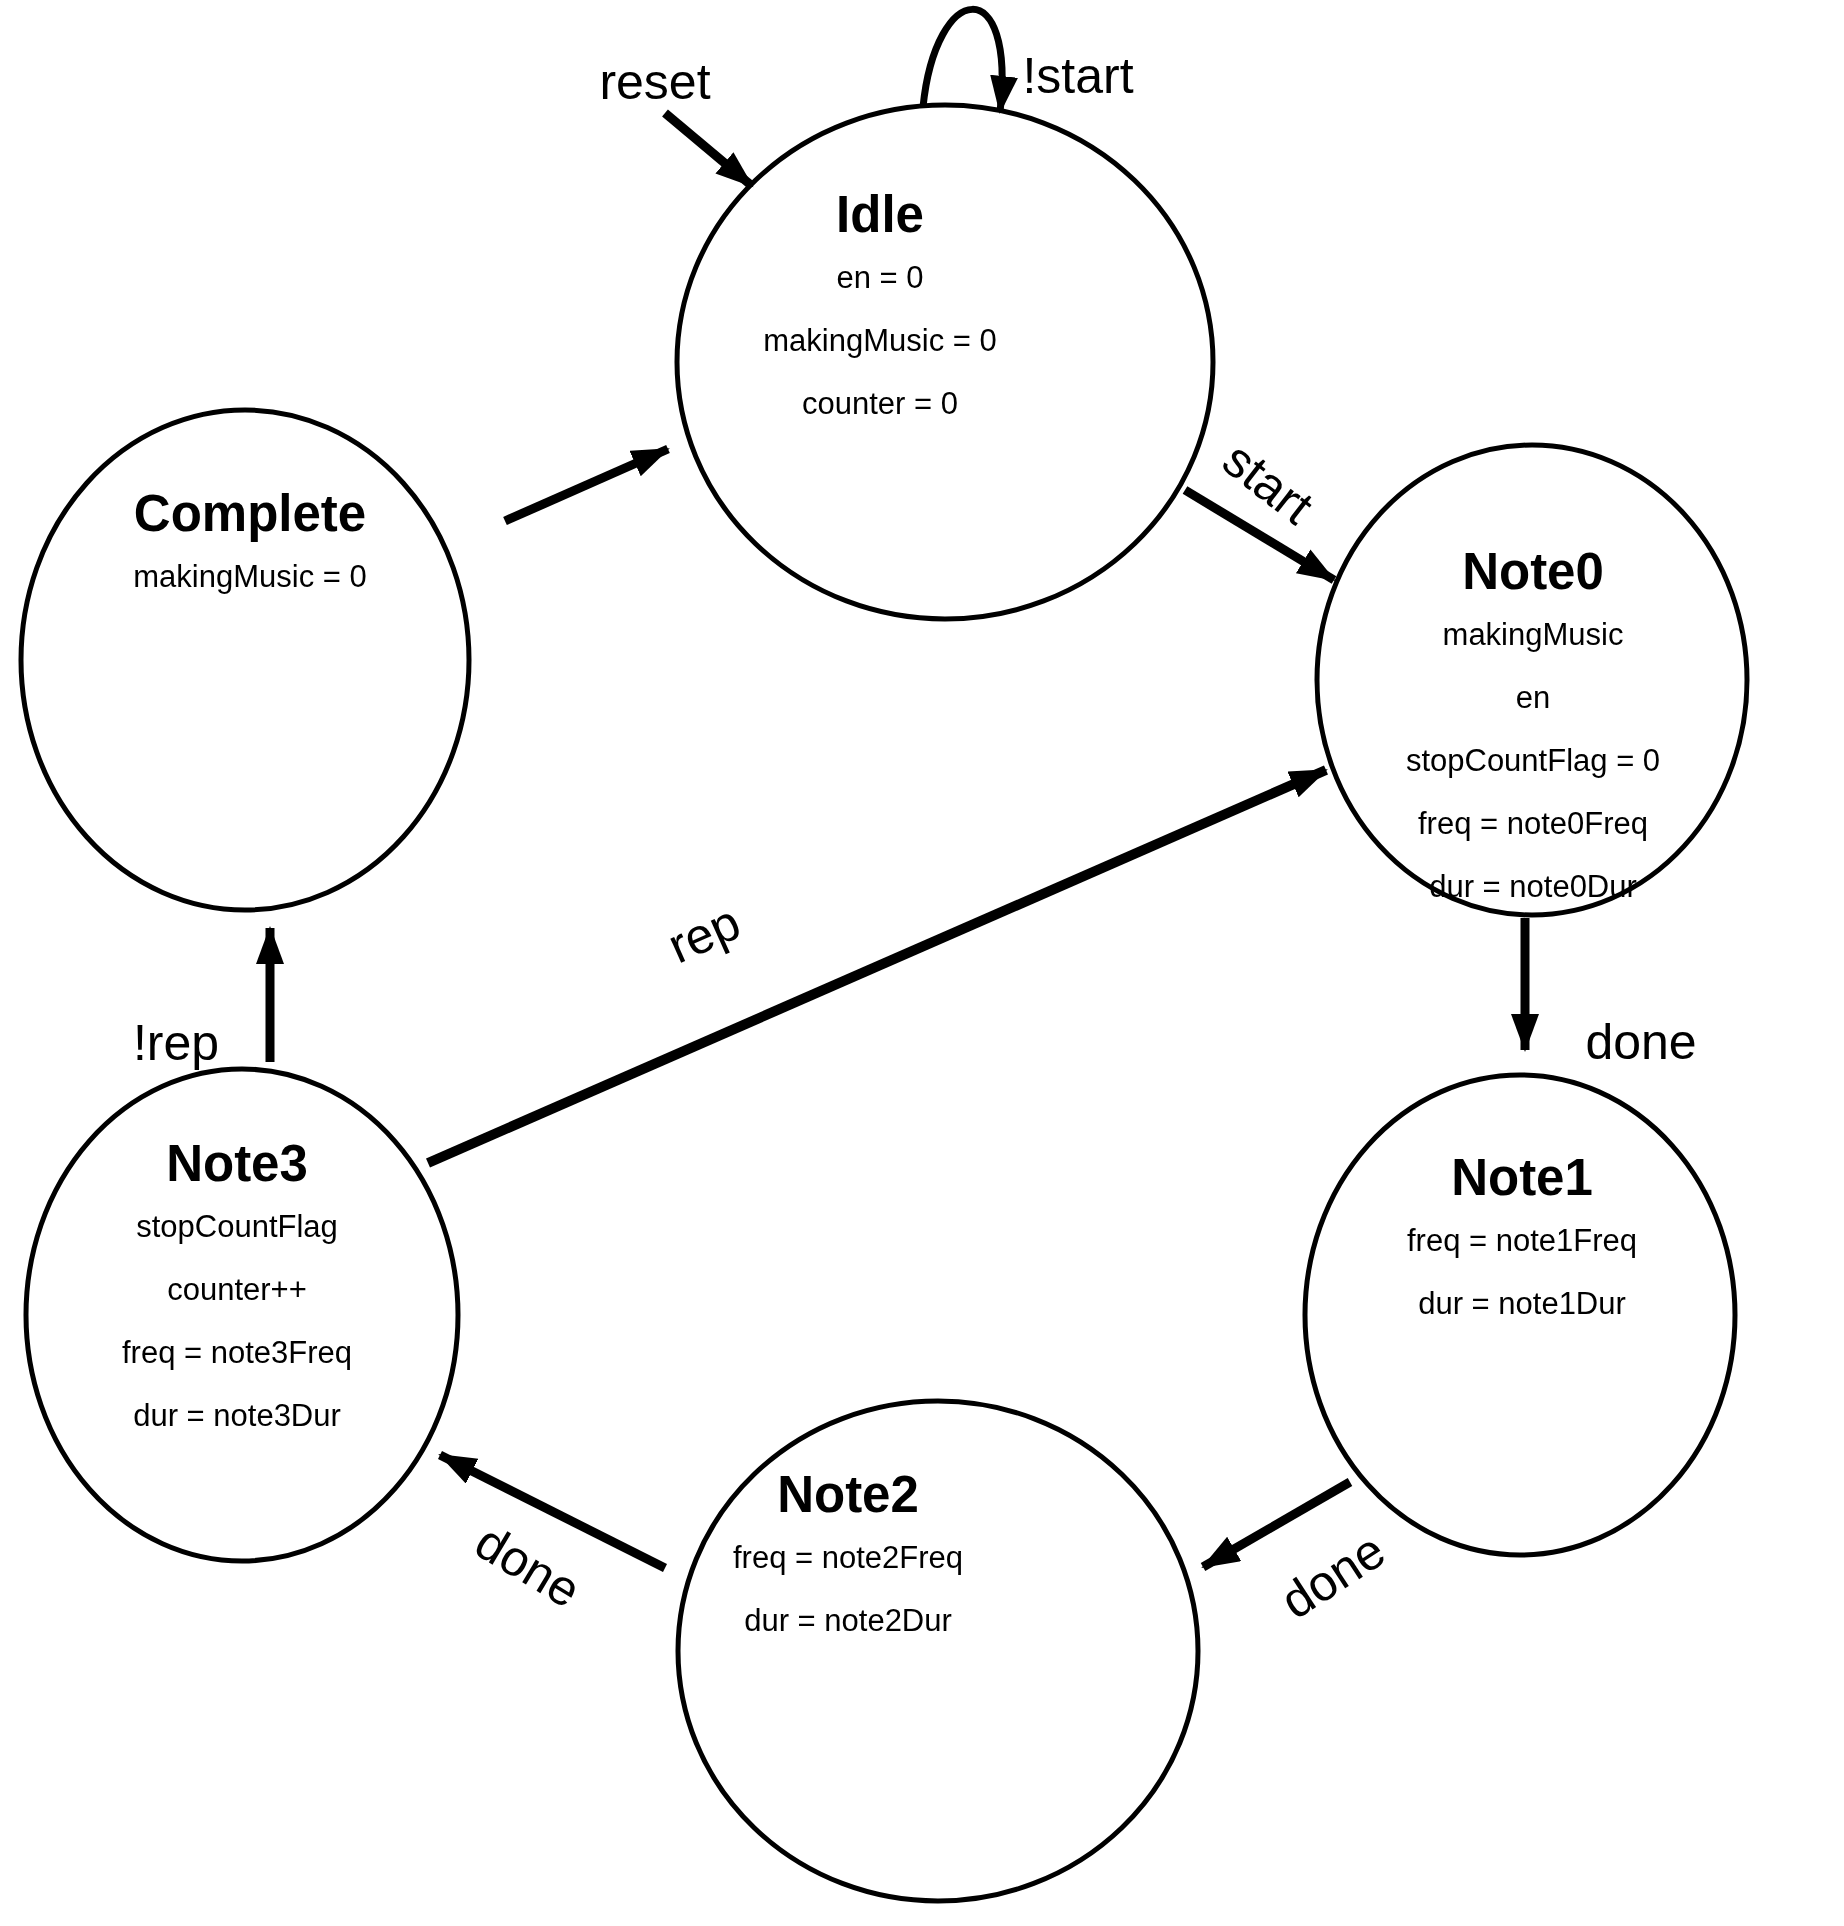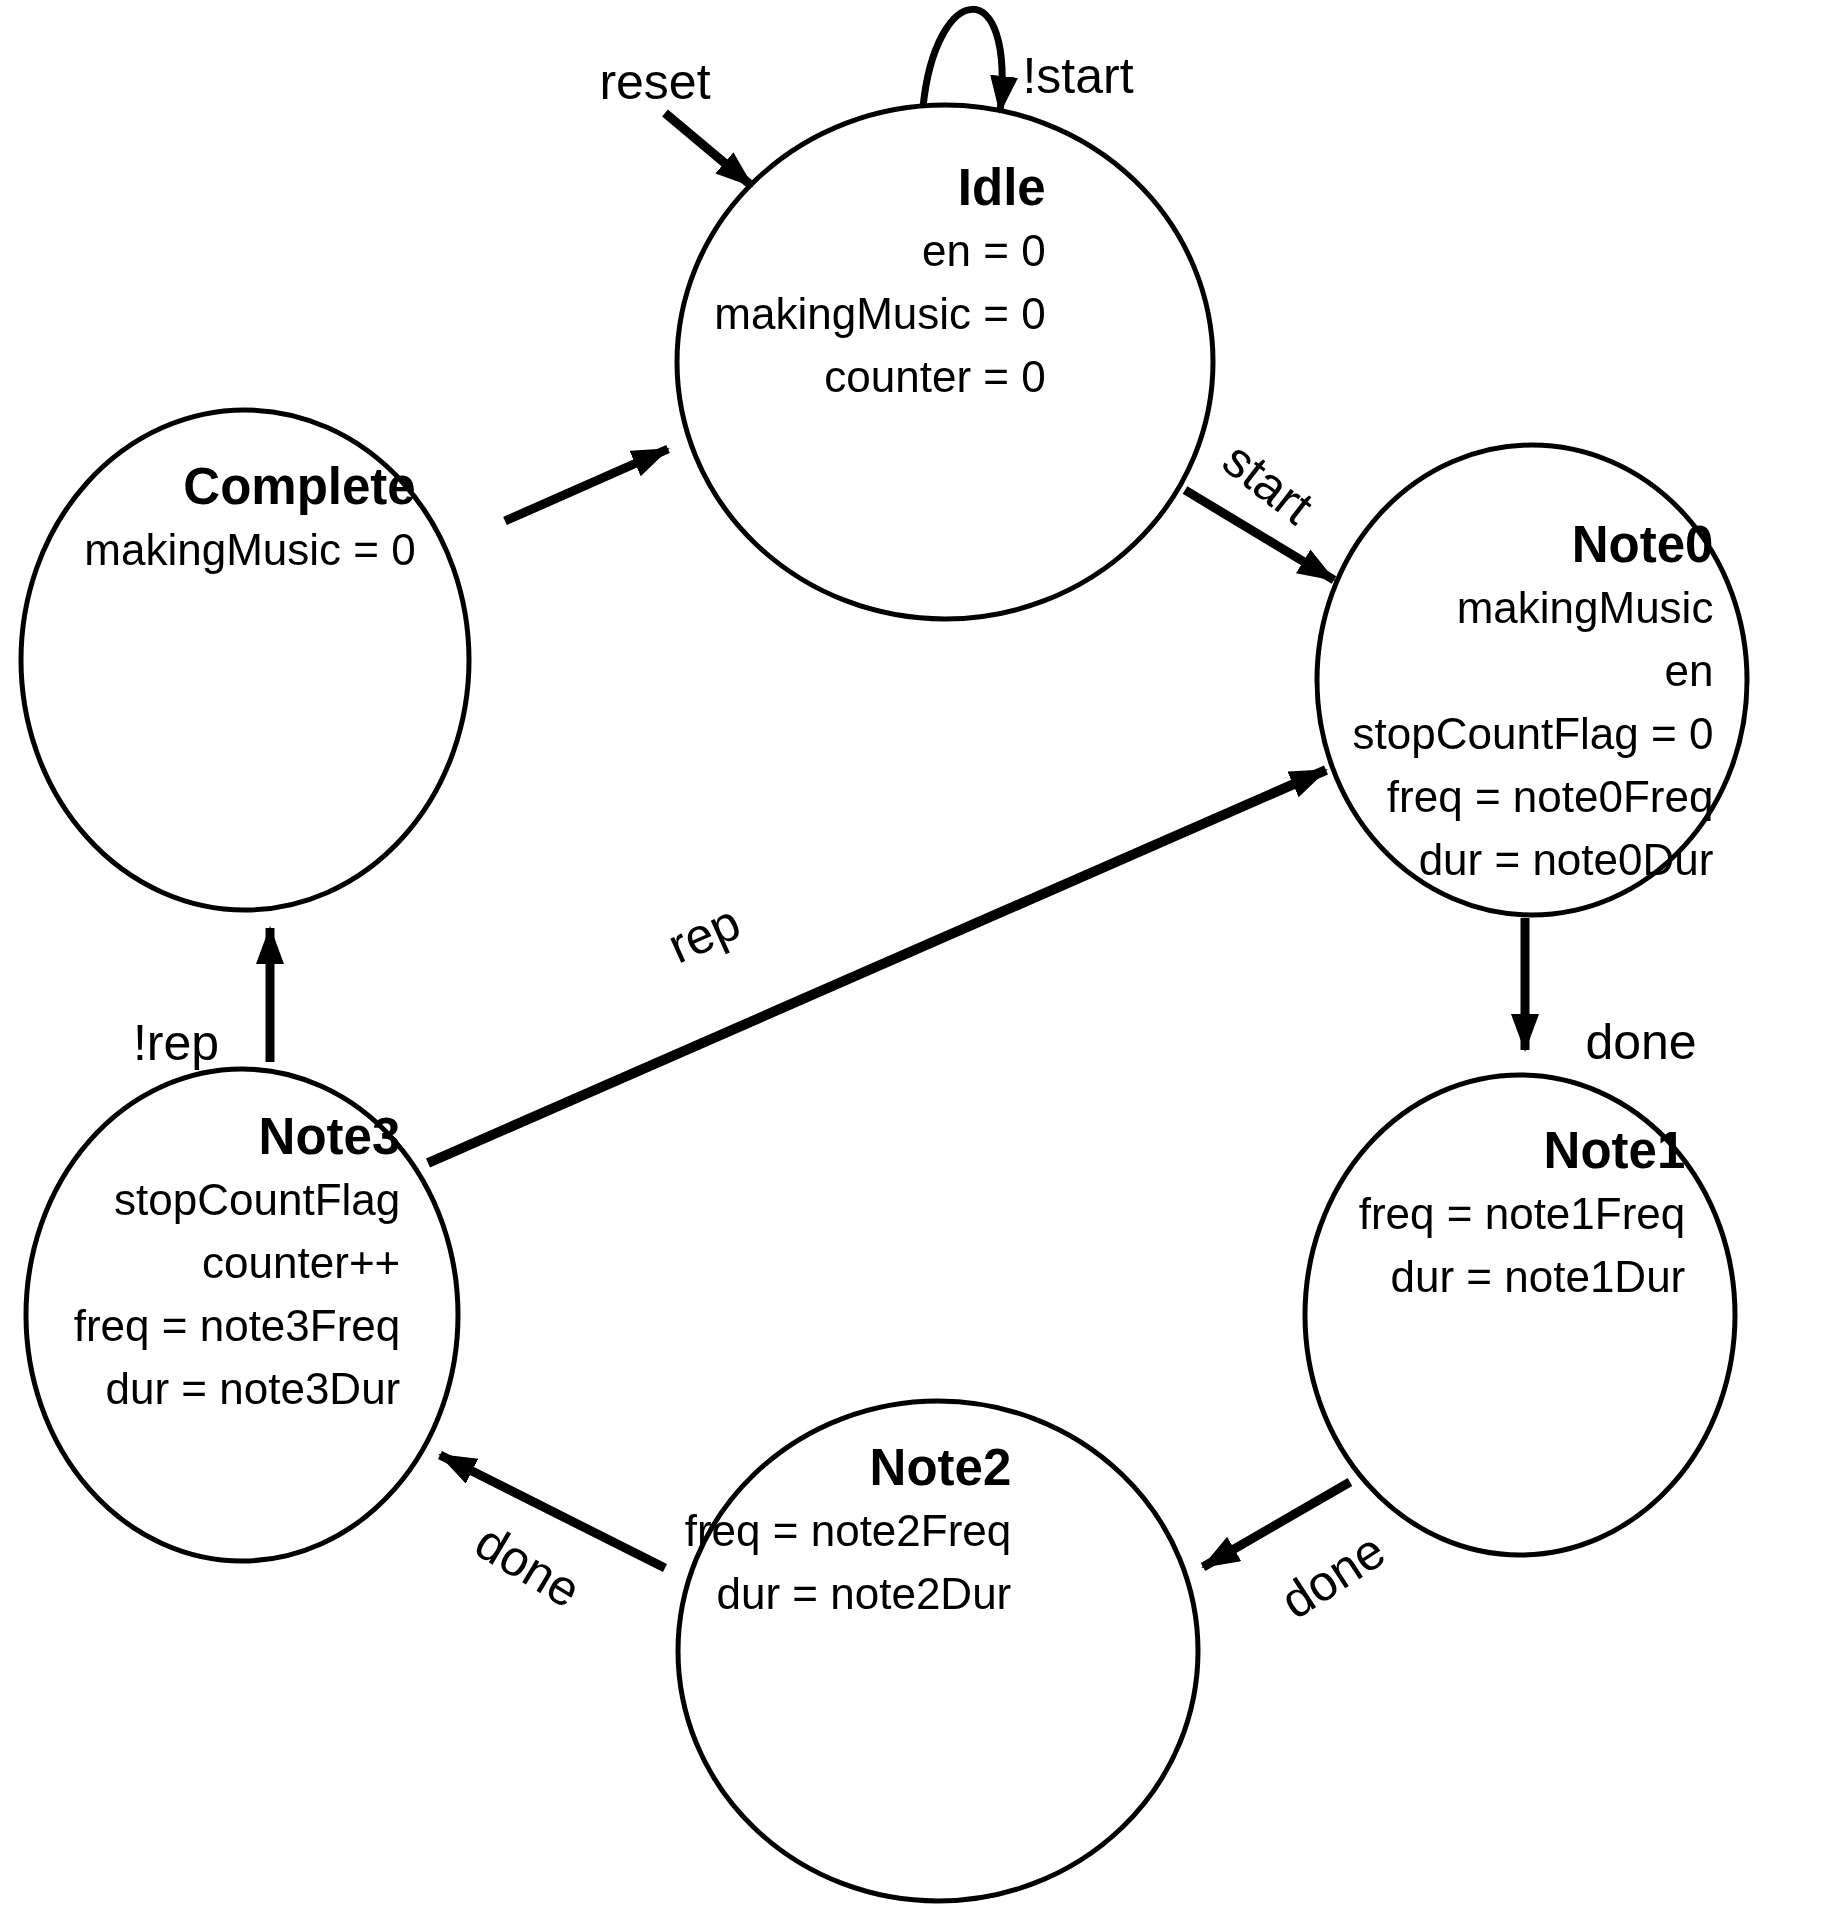--- a/index.html
+++ b/index.html
@@ -19,33 +19,34 @@
   .stage svg {
     position: absolute;
     left: 0;
     top: 0;
     width: 1844px;
     height: 1926px;
   }
   .state-label {
     position: absolute;
     transform: translate(-50%, -50%);
-    text-align: right;
+    text-align: center;
     white-space: nowrap;
     line-height: 63px;
+    margin-top: 27px;
   }
   .state-title {
     display: block;
     font-size: 51px;
     font-weight: bold;
     line-height: 63px;
   }
   .state-line {
     display: block;
-    font-size: 44px;
+    font-size: 31px;
     line-height: 63px;
   }
   .edge-label {
     position: absolute;
     white-space: nowrap;
     font-size: 50px;
     line-height: 50px;
   }
 </style>
 </head>

